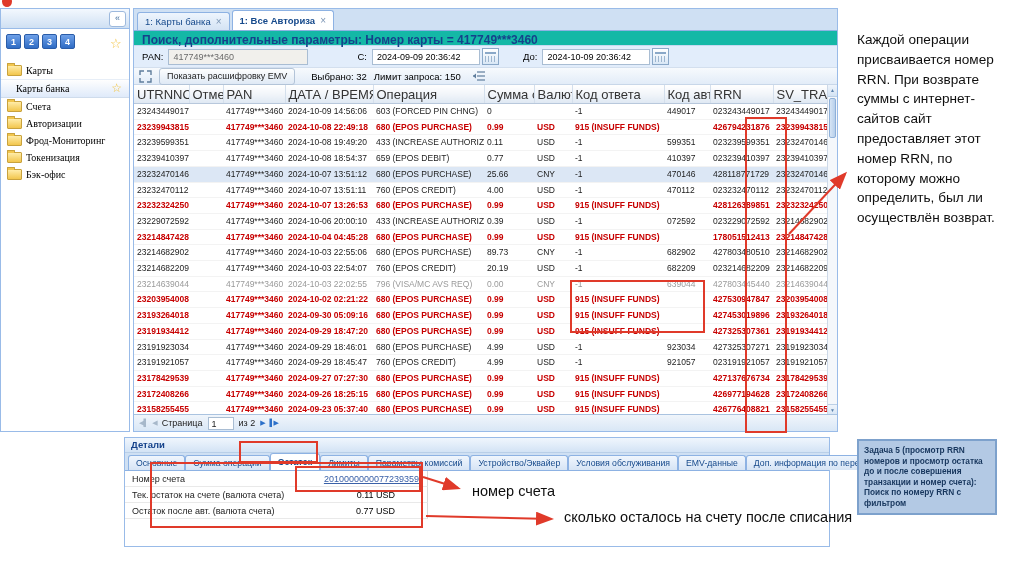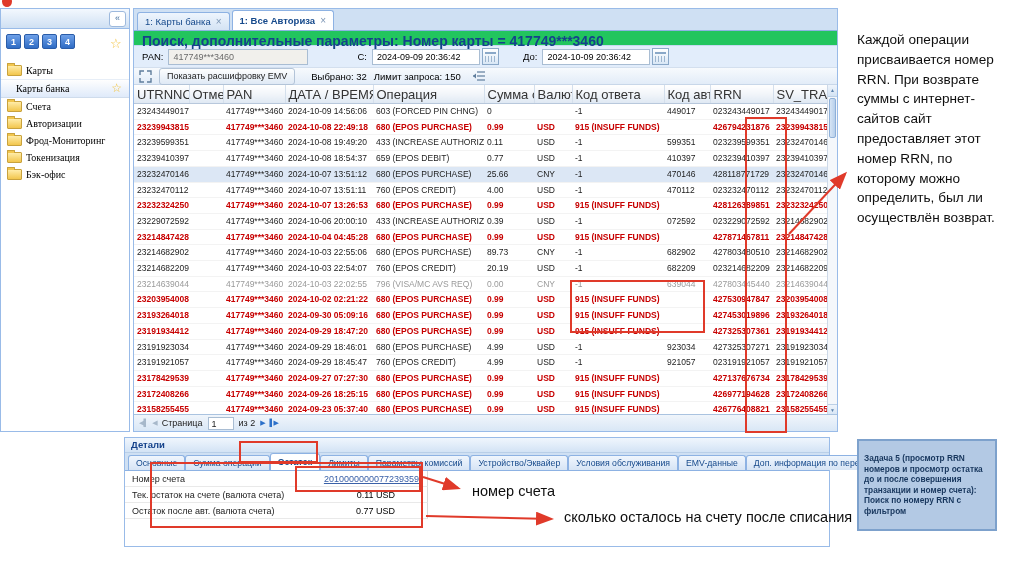--- a/index.html
+++ b/index.html
@@ -23,21 +23,21 @@
   .folder:before{content:"";position:absolute;left:-1px;top:-3px;width:6px;height:2px;background:#f2c64d;border:1px solid #c9a23d;border-bottom:none;border-radius:1px 1px 0 0;}
   .item-star{position:absolute;right:7px;color:#f2c23e;font-size:12px;}
   
   .main{position:absolute;left:133px;top:8px;width:705px;height:424px;background:#fff;
         border:1px solid #99bbe8;box-sizing:border-box;}
   .tabstrip{height:22px;background:#cfe0f3;border-bottom:1px solid #8db2e3;display:flex;align-items:flex-end;padding-left:3px;gap:2px;box-sizing:border-box;}
   .tab{height:17px;display:flex;align-items:center;gap:5px;padding:0 7px;background:linear-gradient(#eef5fd,#d4e3f4);
        border:1px solid #8db2e3;border-bottom:none;border-radius:3px 3px 0 0;font-size:9.5px;color:#15498b;cursor:pointer;}
   .tab.active{background:#fff;font-weight:bold;height:19px;}
   .tab .x{color:#7c96b5;font-size:10px;font-weight:normal;line-height:8px;}
-  .info-bar{height:15px;background:#22c55e;border-bottom:1px solid #c6d9f0;font-size:14px;font-weight:bold;color:#15428b;
+  .info-bar{height:15px;background:#14b8a6;border-bottom:1px solid #c6d9f0;font-size:12px;font-weight:bold;color:#15428b;
             padding:2px 16px 0 8px;box-sizing:border-box;}
   .filter-bar{height:21px;background:#e2edfb;display:flex;align-items:center;font-size:9.5px;color:#000;padding-left:8px;box-sizing:border-box;}
   .inp{height:16px;border:1px solid #a9bdd3;background:#fff;font-size:9px;display:flex;align-items:center;padding:0 4px;box-sizing:border-box;}
   .pan-inp{width:140px;background:#f1f0ec;color:#6b6b6b;margin-left:5px;}
   .date-inp{width:108px;margin-left:5px;color:#000;}
   .cal{width:15px;height:15px;border:1px solid #8aa8c8;background:linear-gradient(#ffffff,#d9e7f6);margin-left:2px;position:relative;cursor:pointer;}
   .cal:before{content:"";position:absolute;left:2px;right:2px;top:3px;height:2px;background:#8aa8c8;}
   .cal:after{content:"";position:absolute;left:2px;right:2px;top:7px;bottom:2px;
              background:repeating-linear-gradient(90deg,#9db6cf 0 1px,transparent 1px 3px);}
   .lab-c{margin-left:49px;} .lab-d{margin-left:24px;}
@@ -80,21 +80,21 @@
   .det-value{text-align:right;padding-right:8px;color:#000;}
   .det-value.link{color:#3a61a8;text-decoration:underline;cursor:pointer;}
   .det-value.amt{padding-right:32px;}
   
   .rbox{position:absolute;border:2px solid #e03a2a;box-sizing:border-box;pointer-events:none;}
   .ann-svg{position:absolute;left:0;top:0;pointer-events:none;}
   .note{position:absolute;left:857px;top:30px;width:153px;font-size:13.6px;line-height:19.8px;color:#0f0f0f;}
   .lbl1{position:absolute;left:472px;top:483px;font-size:14.5px;color:#0f0f0f;}
   .lbl2{position:absolute;left:564px;top:509px;font-size:14.5px;color:#0f0f0f;}
   .task{position:absolute;left:857px;top:439px;width:140px;background:#b3c9e4;border:2px solid #7da1cc;
-        padding:12px 5px;font-size:8.3px;font-weight:bold;color:#17365d;line-height:10.6px;box-sizing:border-box;}
+        padding:4px 5px;font-size:8.3px;font-weight:bold;color:#17365d;line-height:10.6px;box-sizing:border-box;}
   .dot{position:absolute;left:2px;top:-4px;width:10px;height:11px;background:#e03a2a;border-radius:50%;}
 </style>
 </head>
 <body>
 
 <div class="slide">
   <div class="dot"></div>
 
   <div class="sidebar">
     <div class="side-head">
@@ -352,21 +352,21 @@
             <tr class="red">
               <td>23214847428</td>
               <td></td>
               <td>417749***3460</td>
               <td>2024-10-04 04:45:28</td>
               <td>680 (EPOS PURCHASE)</td>
               <td>0.99</td>
               <td>USD</td>
               <td>915 (INSUFF FUNDS)</td>
               <td></td>
-              <td>427871467811</td>
+              <td>178051512413</td>
               <td>23214847428</td>
             </tr>
 
             <tr>
               <td>23214682902</td>
               <td></td>
               <td>417749***3460</td>
               <td>2024-10-03 22:55:06</td>
               <td>680 (EPOS PURCHASE)</td>
               <td>89.73</td>

